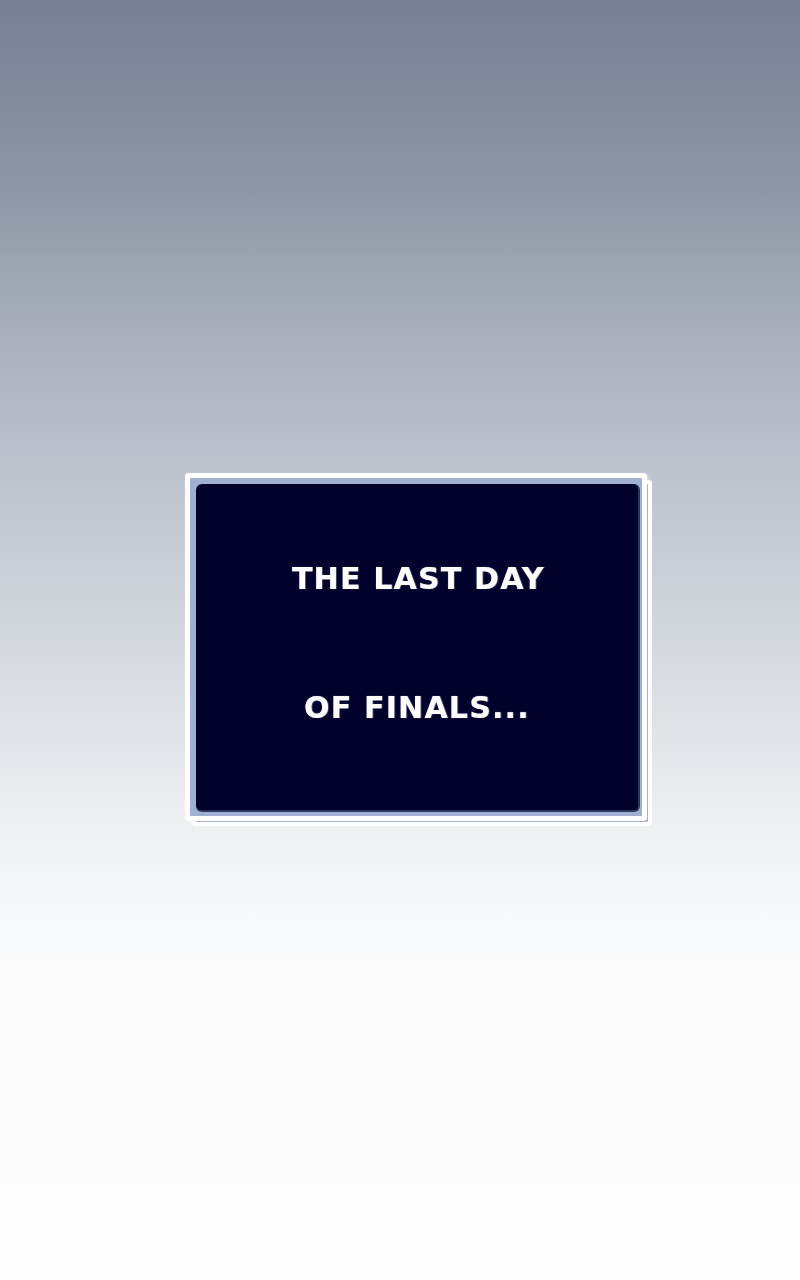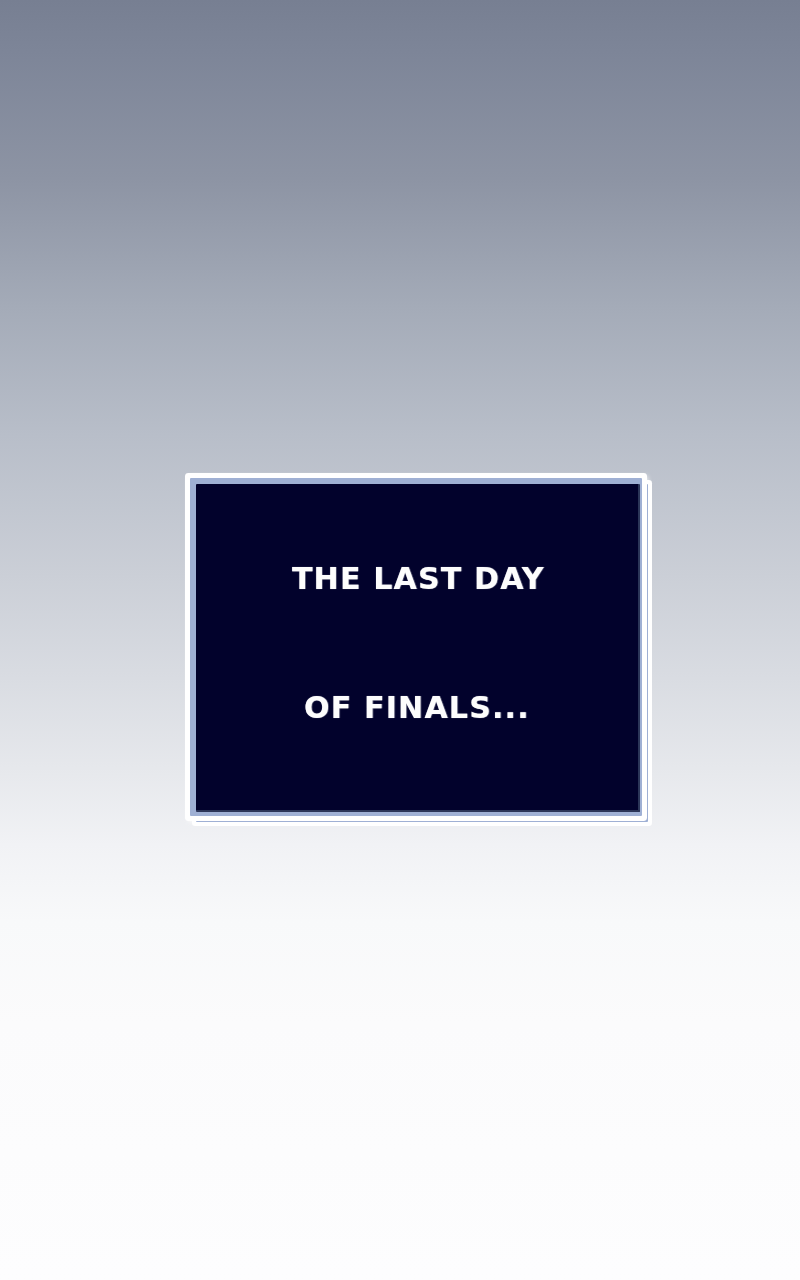--- a/index.html
+++ b/index.html
@@ -92,21 +92,21 @@
     top: 6px;
     width: 444px;
     height: 328px;
     background: #02022c;
     border-right: 2px solid #2b3558;
     border-bottom: 2px solid #2b3558;
     box-sizing: border-box;
     display: flex;
     align-items: center;
     justify-content: center;
-    border-radius: 1px;
+    border-radius: 6px;
   }
 
   
   .caption-text {
     position: relative;
     top: -4px;
     color: #fdfdfd;
     text-align: center;
     font-family: "DejaVu Sans", sans-serif;
     font-size: 31px;

